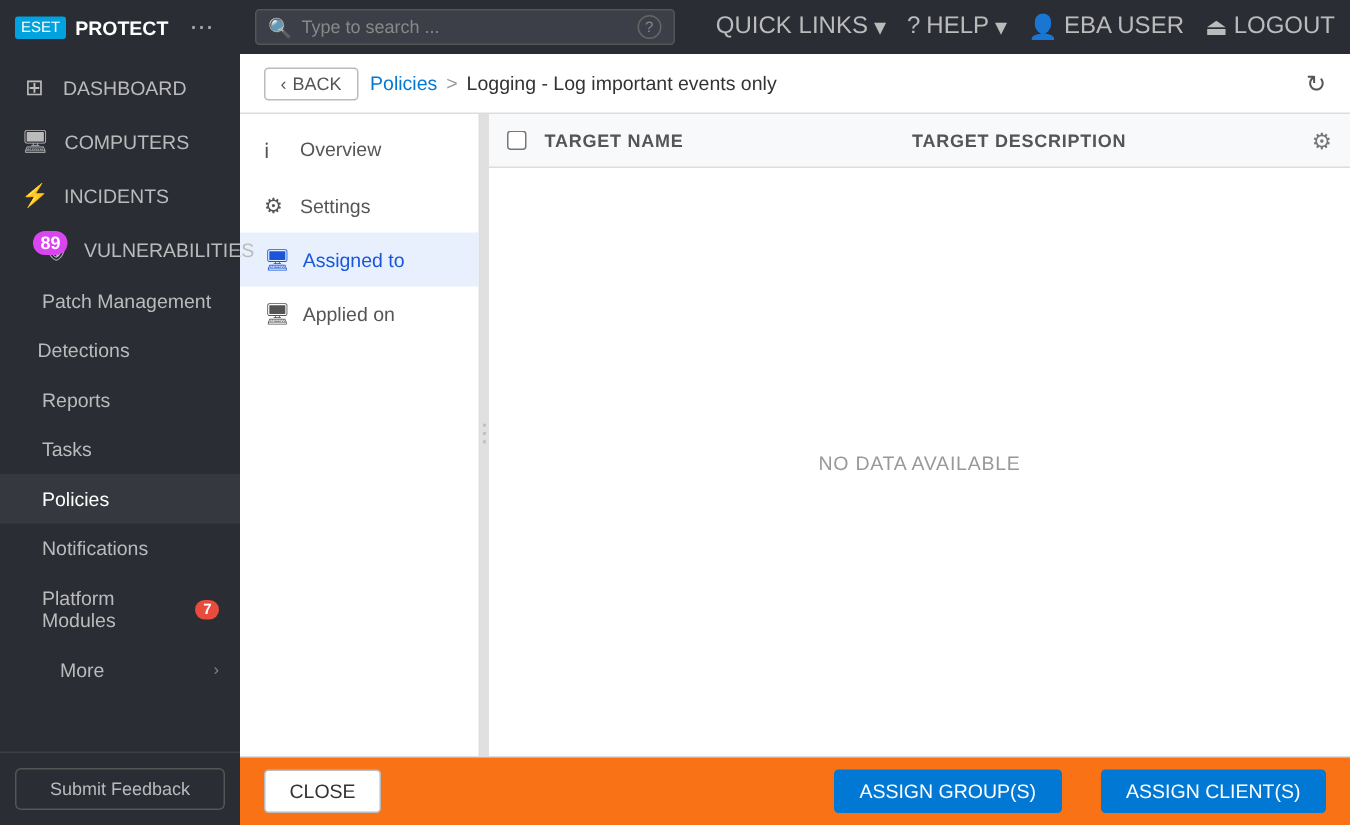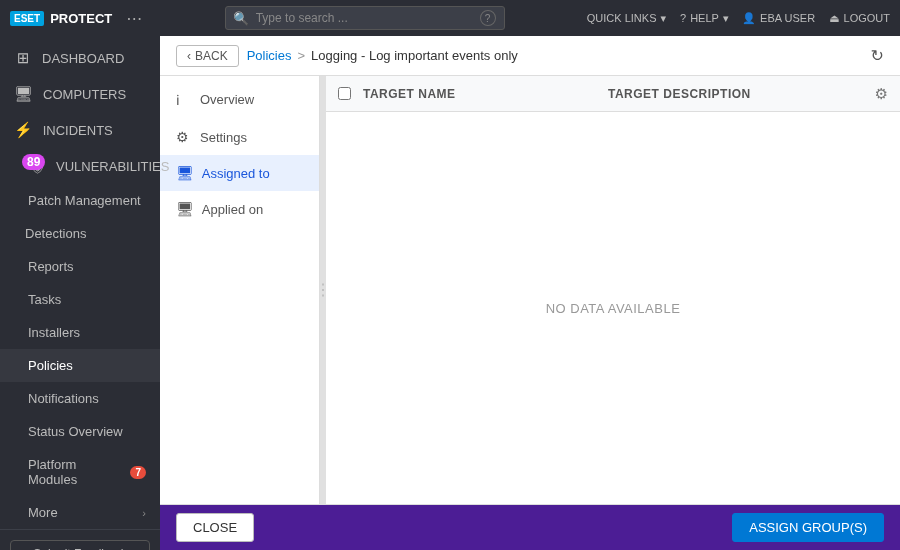--- a/index.html
+++ b/index.html
@@ -19,21 +19,21 @@
       align-items: center;
       gap: 6px;
       color: #fff;
       font-weight: bold;
       font-size: 13px;
     }
     .eset-logo {
       background: #00a2e0;
       color: #fff;
       font-size: 10px;
-      font-weight: bold;
+      font-weight: normal;
       padding: 2px 4px;
       border-radius: 2px;
     }
     .topbar-grid-icon {
       color: #aaa;
       font-size: 16px;
       margin-left: 4px;
     }
     .topbar-search {
       flex: 1;
@@ -59,21 +59,21 @@
       width: 220px;
     }
     .search-box input::placeholder { color: #888; }
     .search-icon-char { color: #888; font-size: 13px; }
     .search-help { color: #888; font-size: 13px; border: 1px solid #666; border-radius: 50%; width: 16px; height: 16px; display: flex; align-items: center; justify-content: center; font-size: 10px; cursor: pointer; }
     .topbar-right {
       display: flex;
       align-items: center;
       gap: 14px;
       color: #bbb;
-      font-size: 11px;
+      font-size: 16px;
       justify-content: flex-end;
     }
     .topbar-right-item {
       display: flex;
       align-items: center;
       gap: 4px;
       cursor: pointer;
     }
 
     
@@ -269,21 +269,21 @@
       background: #e0e0e0;
       cursor: col-resize;
       display: flex;
       align-items: center;
       justify-content: center;
     }
     .resizer-dots { color: #bbb; font-size: 16px; line-height: 1; }
 
     
     .footer {
-      background: #4c1d95;
+      background: #f97316;
       border-top: 1px solid #ddd;
       padding: 8px 16px;
       display: flex;
       align-items: center;
       gap: 26px;
     }
     .footer-btn {
       padding: 6px 16px;
       border-radius: 3px;
       font-size: 13px;
@@ -357,37 +357,31 @@
     </div>
     <div class="sidebar-item" style="padding-left:25px;">
       <span>Detections</span>
     </div>
     <div class="sidebar-item" style="padding-left:28px;">
       <span>Reports</span>
     </div>
     <div class="sidebar-item" style="padding-left:28px;">
       <span>Tasks</span>
     </div>
-    <div class="sidebar-item" style="padding-left:28px;">
-      <span>Installers</span>
-    </div>
     <div class="sidebar-item active" style="padding-left:28px;">
       <span>Policies</span>
     </div>
     <div class="sidebar-item" style="padding-left:28px;">
       <span>Notifications</span>
-    </div>
-    <div class="sidebar-item" style="padding-left:28px;">
-      <span>Status Overview</span>
     </div>
     <div class="sidebar-item" style="padding-left:28px; position:relative;">
       <span>Platform Modules</span>
       <span style="background:#e74c3c;color:#fff;font-size:10px;font-weight:bold;border-radius:10px;padding:1px 5px;margin-left:auto;">7</span>
     </div>
-    <div class="sidebar-item" style="padding-left:28px;">
+    <div class="sidebar-item" style="padding-left:40px;">
       <span>More</span>
       <span class="sidebar-arrow">›</span>
     </div>
 
     <div class="sidebar-bottom">
       <button class="submit-feedback-btn">Submit Feedback</button>
       
     </div>
   </div>
 
@@ -444,17 +438,18 @@
           <span class="no-data-text">NO DATA AVAILABLE</span>
         </div>
       </div>
 
     </div>
 
     <div class="footer">
       <button class="footer-btn btn-close">CLOSE</button>
       <div class="footer-spacer"></div>
       <button class="footer-btn btn-primary">ASSIGN GROUP(S)</button>
+      <button class="footer-btn btn-primary">ASSIGN CLIENT(S)</button>
     </div>
 
   </div>
 
 </div>
 
 </body></html>

